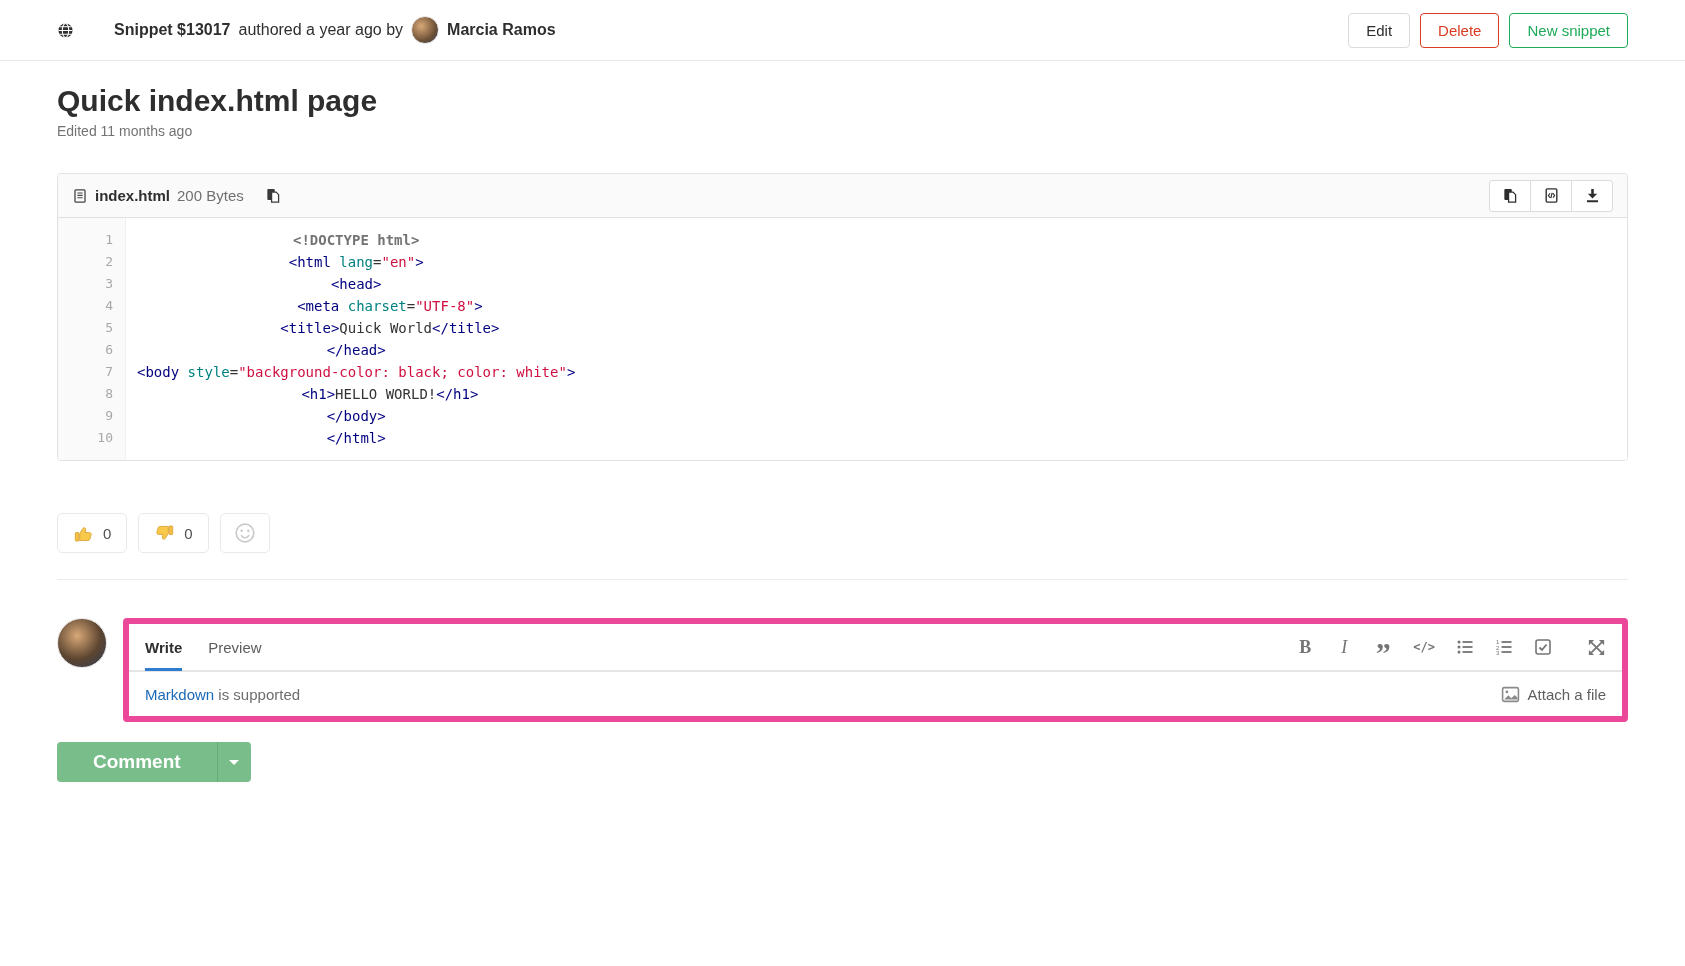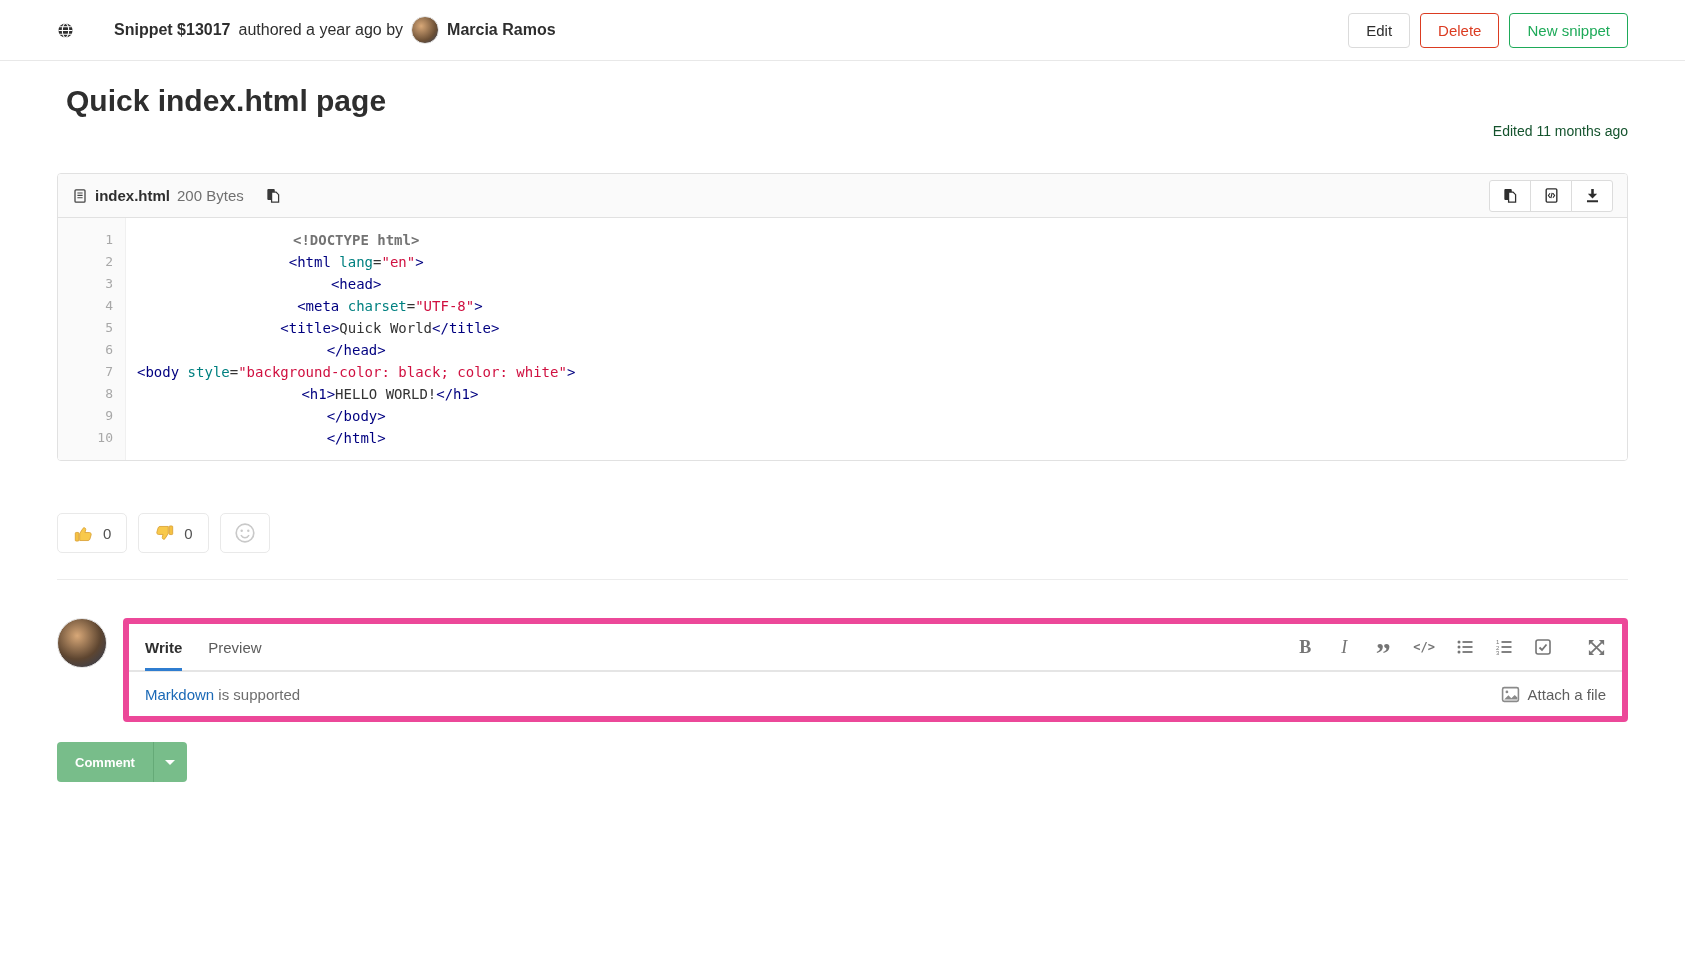--- a/index.html
+++ b/index.html
@@ -12,23 +12,23 @@
   .topbar-left{display:flex;align-items:center;gap:8px;font-size:16px;}
   .snippet-id{font-weight:700;margin-left:32px;}
   .authored{color:#2e2e2e;}
   .avatar-sm{width:26px;height:26px;border-radius:50%;background:radial-gradient(circle at 35% 35%,#d8a878,#6b4f35 62%,#31405c);border:1px solid #e5e5e5;}
   .author-name{font-weight:700;}
   .topbar-actions{margin-left:auto;display:flex;gap:10px;}
   .btn{font-family:"Liberation Sans",sans-serif;font-size:15px;background:#fff;border:1px solid #dbdbdb;border-radius:4px;padding:8px 17px;color:#2e2e2e;cursor:pointer;}
   .btn-danger{border-color:#db3b21;color:#db3b21;}
   .btn-success-outline{border-color:#1eaa59;color:#1eaa59;}
   
-  .title-wrap{padding:22px 57px 0;margin-left:9px;}
+  .title-wrap{padding:22px 57px 0;}
   .page-title{margin:0;font-size:30px;line-height:36px;font-weight:700;color:#2e2e2e;}
-  .edited{margin-top:4px;font-size:14px;color:#14532d;text-align:right;}
+  .edited{margin-top:4px;font-size:14px;color:#737373;}
   
   .file-panel{margin:34px 57px 0;border:1px solid #e1e1e1;border-radius:4px;overflow:hidden;}
   .file-header{background:#fafafa;border-bottom:1px solid #e1e1e1;height:44px;display:flex;align-items:center;padding:0 14px;box-sizing:border-box;}
   .file-title{display:flex;align-items:center;gap:7px;font-size:15px;}
   .file-name{font-weight:700;}
   .file-size{color:#707070;}
   .icon-btn{background:transparent;border:none;padding:2px 4px;cursor:pointer;display:flex;align-items:center;margin-left:10px;}
   .file-actions{margin-left:auto;display:flex;}
   .file-actions .fbtn{width:42px;height:32px;background:#fff;border:1px solid #dcdcdc;display:flex;align-items:center;justify-content:center;cursor:pointer;margin-left:-1px;}
   .file-actions .fbtn:first-child{border-radius:3px 0 0 3px;margin-left:0;}
@@ -68,21 +68,21 @@
   .comment-input::placeholder{color:#979797;}
   .grammarly-badge{position:absolute;right:16px;bottom:14px;width:26px;height:26px;border-radius:50%;background:#3daf6a;color:#fff;font-weight:700;font-size:15px;display:flex;align-items:center;justify-content:center;cursor:pointer;}
   .resize-handle{position:absolute;right:3px;bottom:2px;cursor:nwse-resize;}
   .comment-foot{display:flex;align-items:center;height:45px;border-top:1px solid #e5e5e5;padding:0 16px;box-sizing:border-box;font-size:15px;}
   .md-link{color:#1b69b6;text-decoration:none;cursor:pointer;}
   .md-suffix{color:#6d6d6d;}
   .attach{margin-left:auto;display:flex;align-items:center;gap:8px;color:#5e5e5e;cursor:pointer;}
   
   .submit-row{margin:20px 57px 0;}
   .split-btn{display:inline-flex;height:40px;border-radius:4px;overflow:hidden;}
-  .split-main{background:#78bd8a;color:#fff;font-weight:700;font-size:13px;border:none;padding:0 18px;cursor:pointer;font-family:"Liberation Sans",sans-serif;}
+  .split-main{background:#78bd8a;color:#fff;font-weight:700;font-size:19px;border:none;padding:0 36px;cursor:pointer;font-family:"Liberation Sans",sans-serif;}
   .split-caret{width:34px;background:#78bd8a;border:none;border-left:1px solid #65aa77;cursor:pointer;display:flex;align-items:center;justify-content:center;}
   .caret-down{width:0;height:0;border-left:5px solid transparent;border-right:5px solid transparent;border-top:5px solid #fff;}
 </style>
 </head>
 <body>
 
 <div class="topbar">
   <div class="topbar-left">
     <span style="display:flex;">
       <svg width="17" height="17" viewBox="0 0 16 16">

